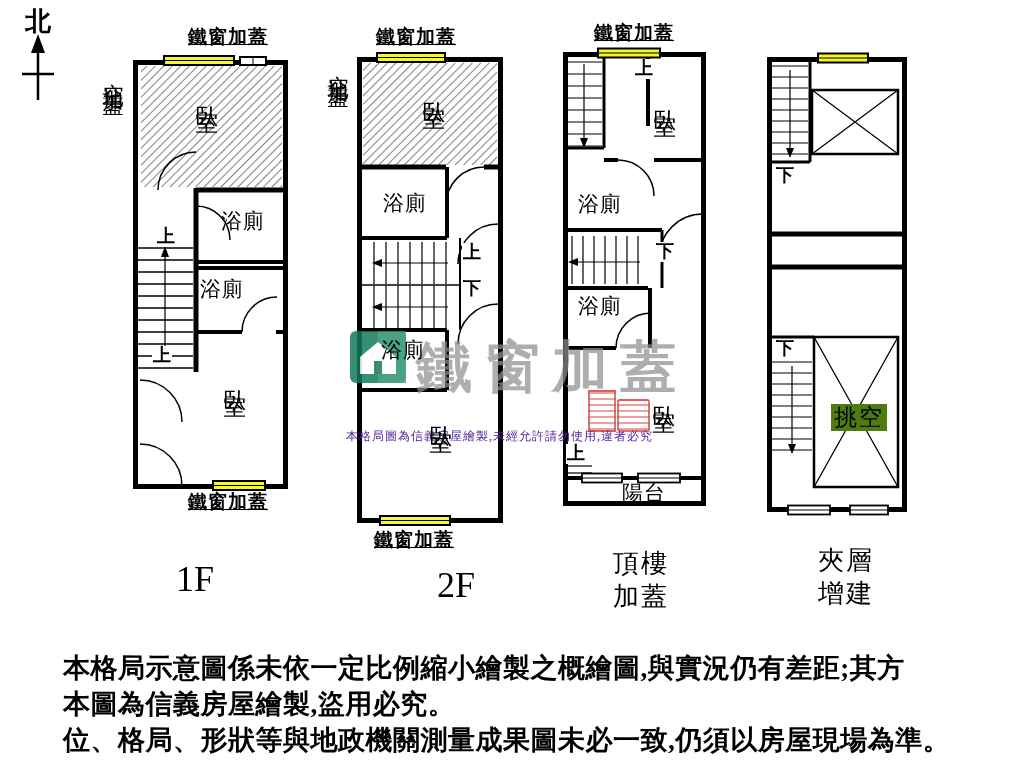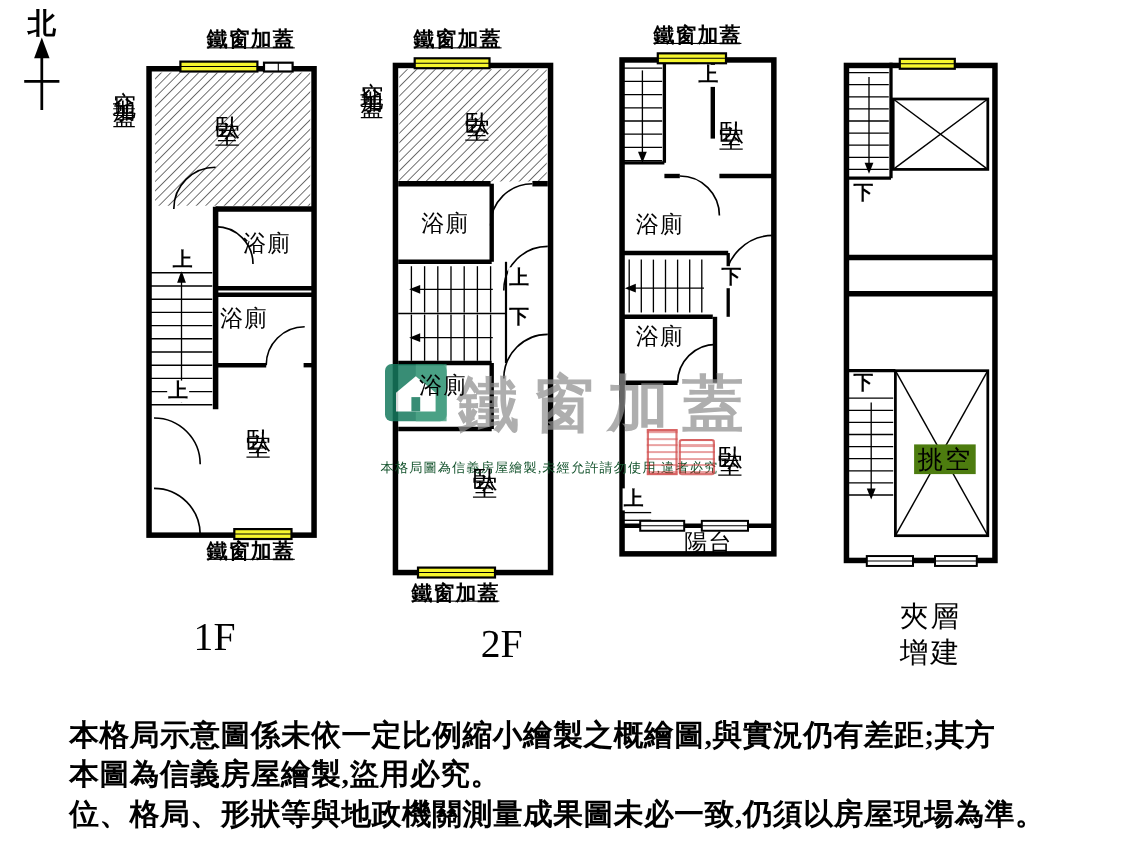--- a/index.html
+++ b/index.html
@@ -21,22 +21,22 @@
   .compass-n { font-size:26px; font-weight:700; }
 
   
   #watermark { position:absolute; left:0; top:0; z-index:3; }
   .wm-brand {
     position:absolute; left:416px; top:330px;
     font-size:56px; font-weight:700; color:#8f8f8f; opacity:.72;
     letter-spacing:12px; white-space:nowrap;
   }
   .wm-notice {
-    position:absolute; left:346px; top:417px;
-    font-size:12px; color:#14532d; letter-spacing:1px; white-space:nowrap;
+    position:absolute; left:346px; top:428px;
+    font-size:12px; color:#4c1d95; letter-spacing:1px; white-space:nowrap;
   }
   .wm-logo { position:absolute; left:349px; top:330px; opacity:.85; }
   .seal {
     position:absolute; border:2px solid rgba(200,40,40,.8); opacity:.8;
     background:repeating-linear-gradient(0deg, rgba(204,40,40,.55) 0 2px, rgba(255,255,255,0) 2px 6px);
   }
   .seal1 { left:588px; top:390px; width:24px; height:38px; }
   .seal2 { left:617px; top:399px; width:29px; height:29px; border-radius:3px; }
 
   
@@ -306,20 +306,22 @@
 
   <div class="lbl cap" style="left:594px;top:23px">鐵窗加蓋</div>
   <div class="lbl small" style="left:634px;top:59px">上</div>
   <div class="lbl bed vert" style="left:652px;top:92px">臥室</div>
   <div class="lbl room" style="left:578px;top:193px">浴廁</div>
   <div class="lbl small" style="left:655px;top:242px">下</div>
   <div class="lbl room" style="left:578px;top:295px">浴廁</div>
   <div class="lbl bed vert" style="left:651px;top:388px">臥室</div>
   <div class="lbl small" style="left:566px;top:444px">上</div>
   <div class="lbl room" style="left:622px;top:482px">陽台</div>
+  <div class="lbl fname2" style="left:602px;top:548px;width:78px">頂樓
+加蓋</div>
 
   <div class="lbl small" style="left:775px;top:166px">下</div>
   <div class="lbl small" style="left:775px;top:339px">下</div>
   <div class="lbl void-lbl" style="left:831px;top:404px">挑空</div>
   <div class="lbl fname2" style="left:807px;top:545px;width:78px">夾層
 增建</div>
 
   <div id="disclaimer">
     <div>本格局示意圖係未依一定比例縮小繪製之概繪圖,與實況仍有差距;其方</div>
     <div>本圖為信義房屋繪製,盜用必究。</div>

